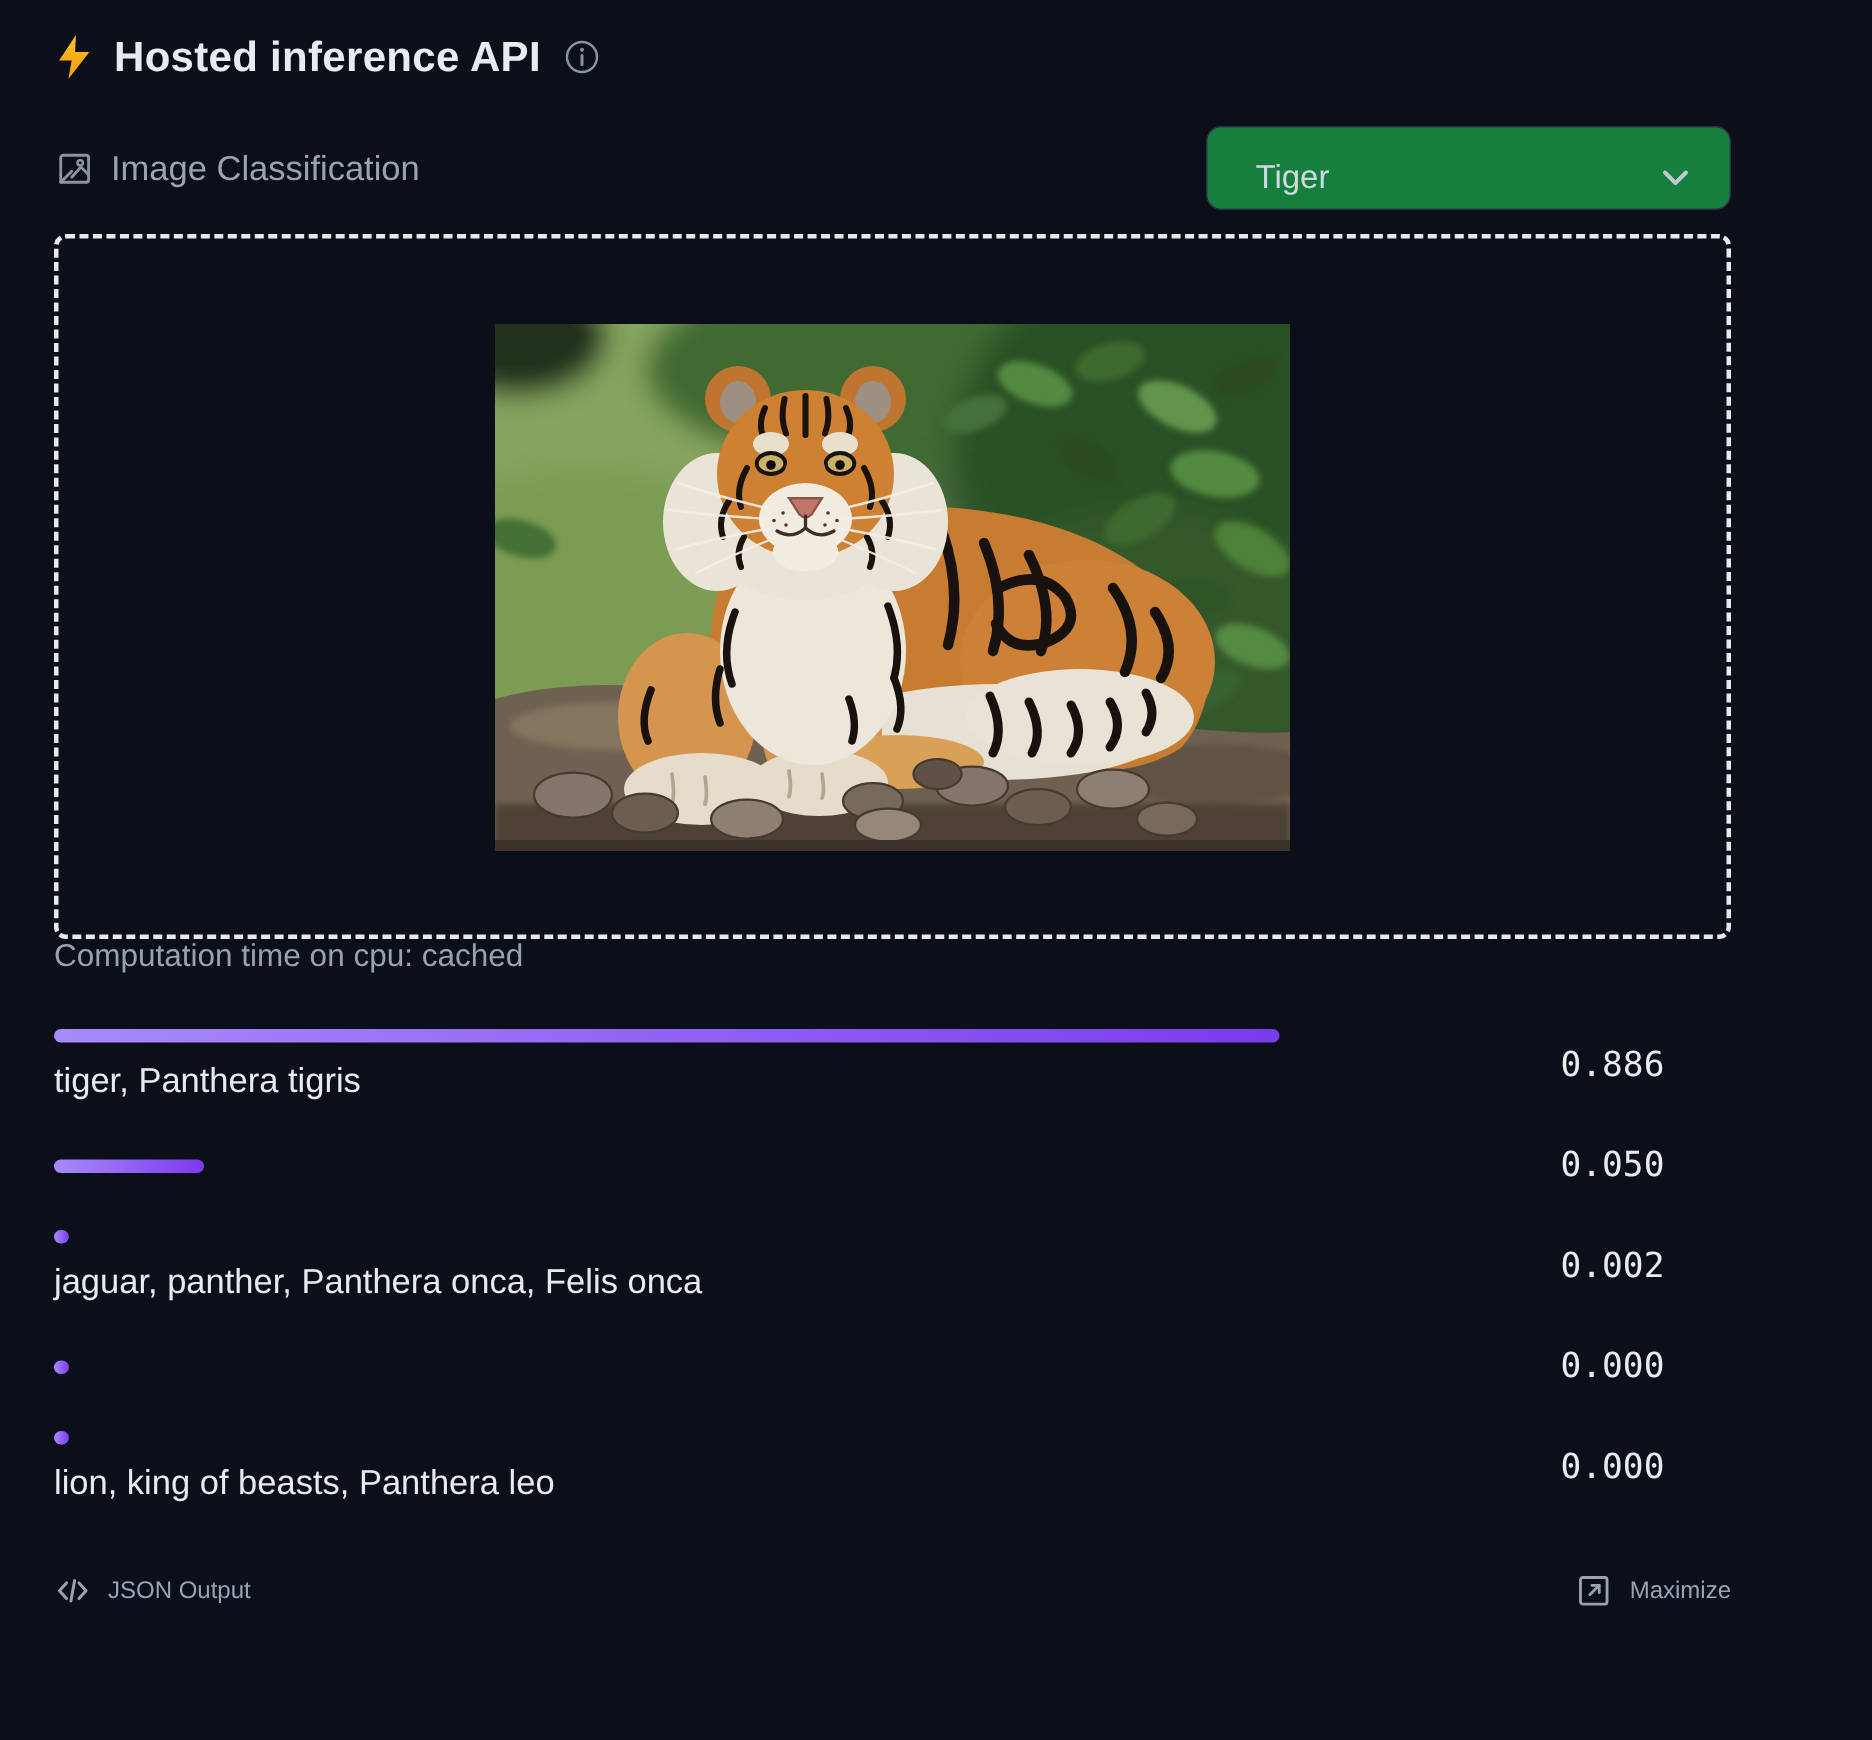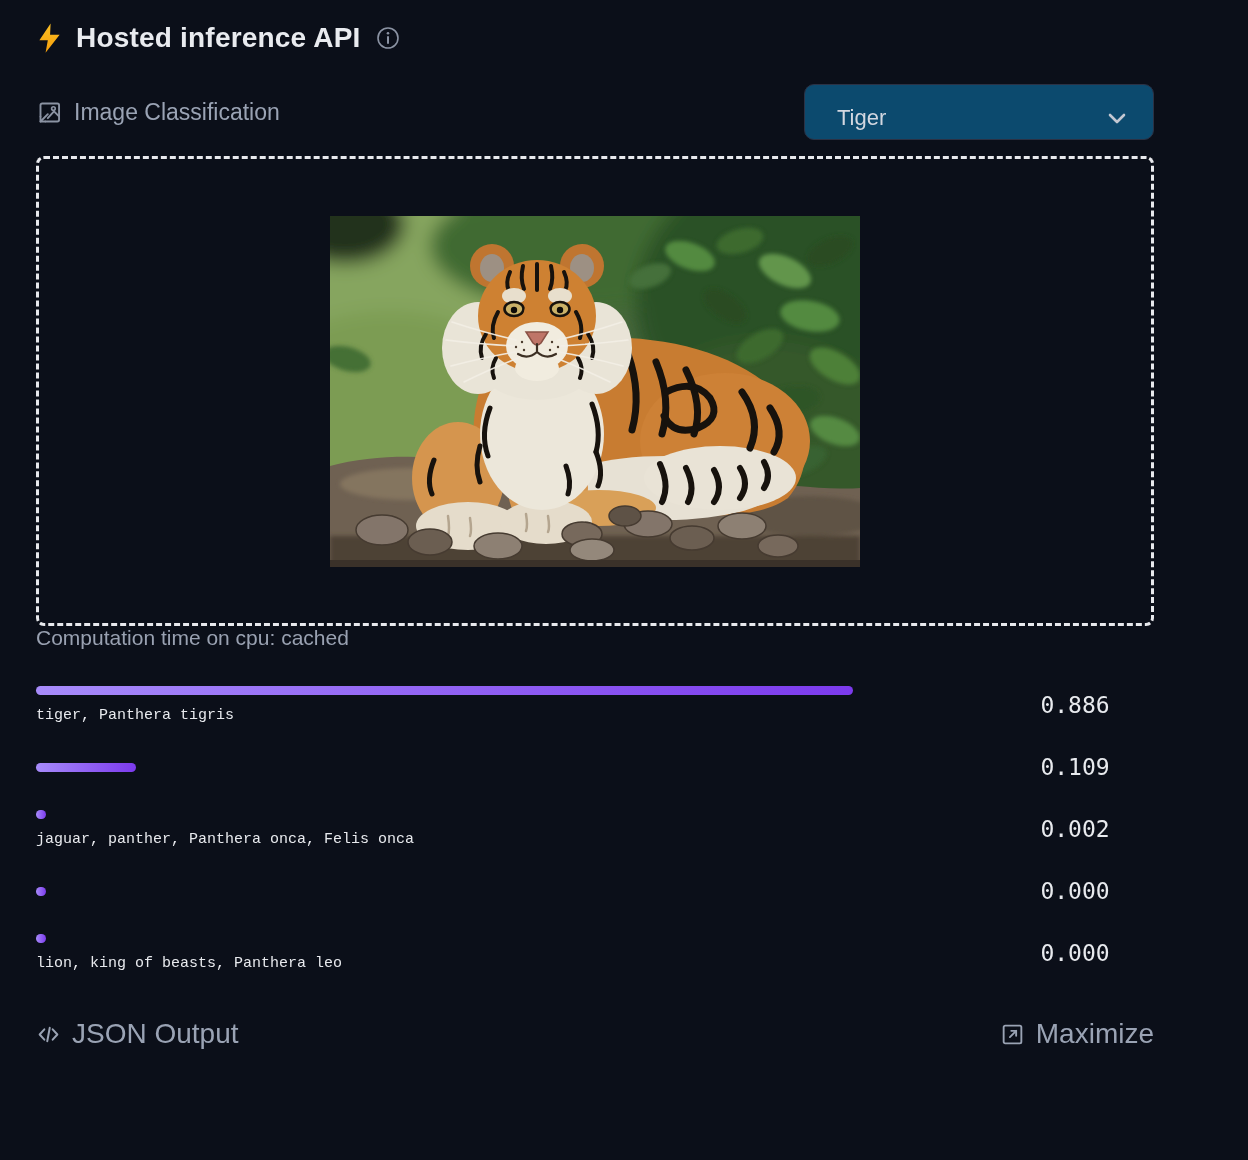--- a/index.html
+++ b/index.html
@@ -17,21 +17,21 @@
   .title { font-size: 28px; font-weight: 700; color: #e9ebef; letter-spacing: .2px; }
   .info-icon { width: 24px; height: 24px; margin-left: 2px; color: #8b93a3; flex: none; }
 
   
   .task-row { display: flex; align-items: center; justify-content: space-between; margin-bottom: 16px; text-align: right; }
   .task { display: flex; align-items: center; gap: 11px; color: #9aa3b4; font-size: 23px; }
   .task-icon { width: 27px; height: 27px; color: #8b93a3; }
   .dropdown {
     width: 350px; height: 56px;
     border: 1px solid #2b3245; border-radius: 10px;
-    background: #0c4a6e;
+    background: #15803d;
     display: flex; align-items: center; justify-content: space-between;
     padding: 12px 24px 0 32px;
     font-size: 22px; color: #d3d7e0;
     cursor: pointer;
   }
   .chevron { width: 24px; height: 24px; color: #c3c8d2; }
 
   
   .dropzone {
     border: 3px dashed #e8e9ed; border-radius: 8px;
@@ -42,32 +42,32 @@
 
   
   .comp-time { color: #99a1b1; font-size: 21px; }
   .results { margin-top: 36px; }
   .result-row { display: flex; align-items: center; margin-bottom: 30px; }
   .result-left { flex: 1; min-width: 0; }
   .bar-track { height: 9px; }
   .bar-fill { height: 9px; border-radius: 5px; min-width: 10px; }
   .res-label {
     margin-top: 12px;
-    font-family: Liberation Mono, monospace;
-    font-size: 15px; color: #e8eaee; white-space: nowrap;
+    font-family: Liberation Sans, sans-serif;
+    font-size: 23px; color: #e8eaee; white-space: nowrap;
   }
   .res-score {
     width: 158px; margin-left: 38px; flex: none;
     text-align: center;
     font-family: "DejaVu Sans Mono", monospace;
     font-size: 23px; color: #e8eaee;
   }
 
   
-  .footer { display: flex; align-items: center; justify-content: space-between; margin-top: 46px; color: #9aa3b4; font-size: 28px; }
+  .footer { display: flex; align-items: center; justify-content: space-between; margin-top: 46px; color: #9aa3b4; font-size: 16px; }
   .footer-btn { display: flex; align-items: center; gap: 11px; cursor: pointer; }
   .footer-icon { width: 25px; height: 25px; color: #9aa3b4; }
 </style>
 </head>
 <body>
 
 <div class="container">
 
   <div class="header">
     <svg class="zap" viewBox="0 0 24 28" aria-hidden="true">
@@ -280,21 +280,21 @@
       </div>
       <div class="res-score">0.886</div>
     </div>
 
     <div class="result-row">
       <div class="result-left">
         <div class="bar-track">
           <div class="bar-fill" style="width: 10.9%; background: linear-gradient(90deg, rgb(167, 139, 250), rgb(124, 58, 237));"></div>
         </div>
       </div>
-      <div class="res-score">0.109</div>
+      <div class="res-score">0.050</div>
     </div>
 
     <div class="result-row">
       <div class="result-left">
         <div class="bar-track">
           <div class="bar-fill" style="width: 0.1%; background: linear-gradient(90deg, rgb(167, 139, 250), rgb(124, 58, 237));"></div>
         </div>
         <div class="res-label">jaguar, panther, Panthera onca, Felis onca</div>
       </div>
       <div class="res-score">0.002</div>

